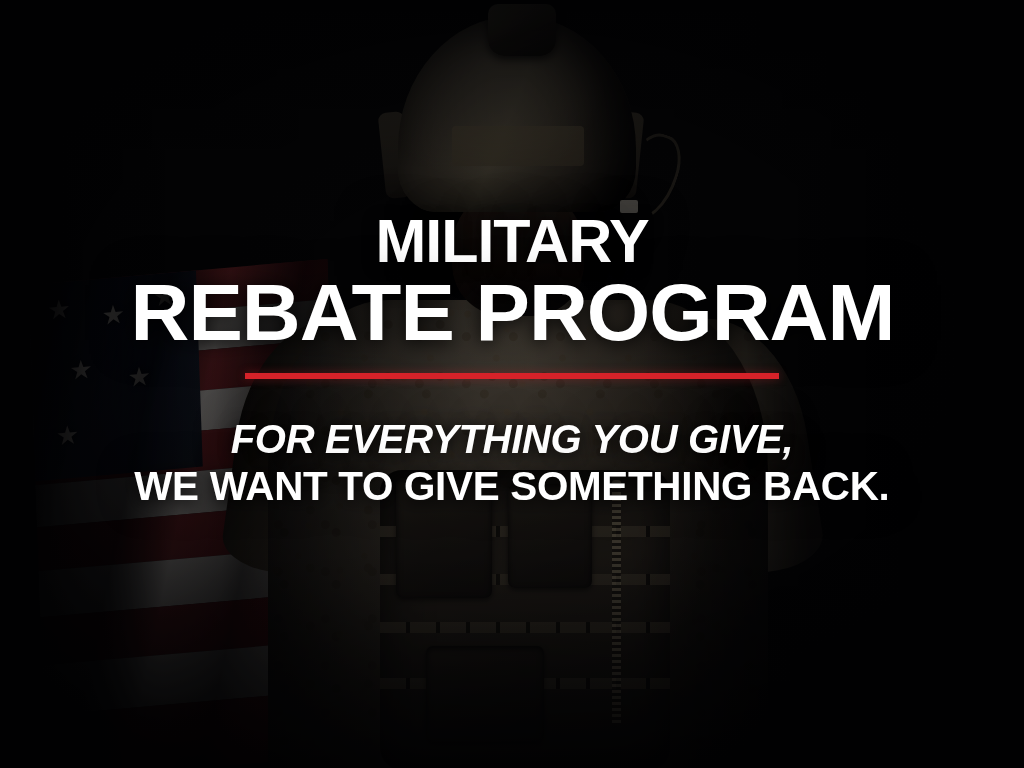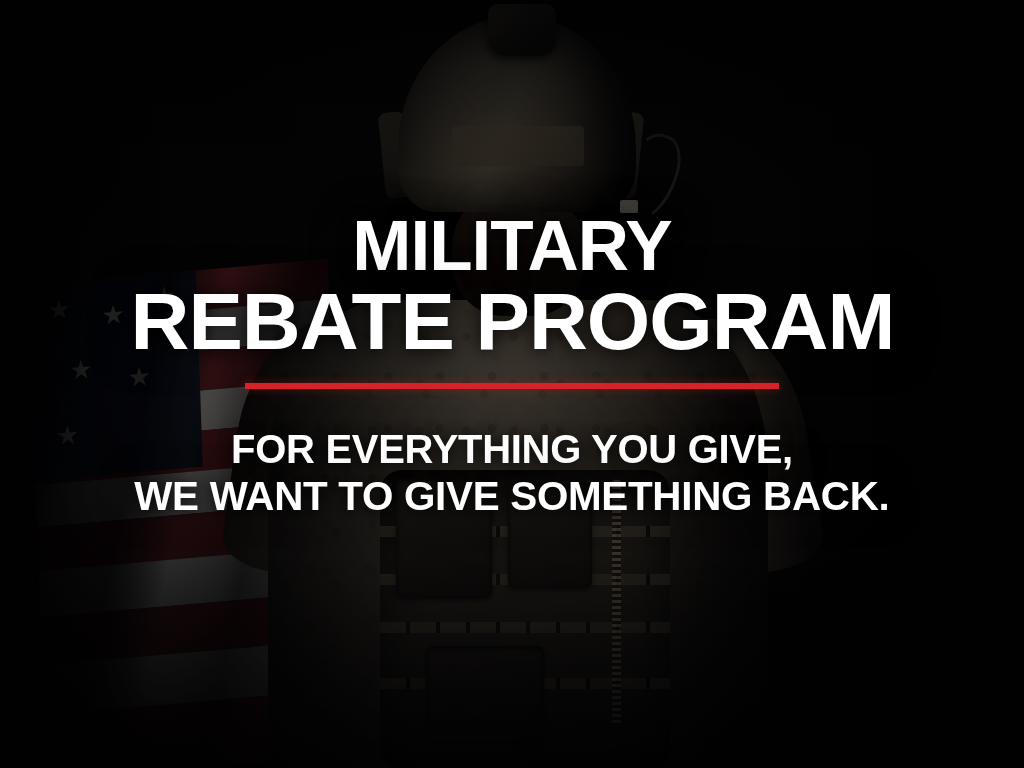--- a/index.html
+++ b/index.html
@@ -189,21 +189,21 @@
   .content {
     position:absolute; inset:0;
     display:flex; flex-direction:column;
     align-items:center; justify-content:flex-start;
     text-align:center;
   }
 
   .headline {
     color:#ffffff;
     font-weight:bold;
-    font-size:71px;
+    font-size:61px;
     line-height:.96;
     letter-spacing:-1px;
     text-shadow:0 2px 16px rgba(0,0,0,.75), 0 0 42px rgba(0,0,0,.6);
     white-space:nowrap;
   }
   .headline-1 { margin-top:212px; }
   .headline-2 { font-size:80px; margin-top:4px; transform:scaleX(1.02); }
 
   .rule {
     width:534px; height:6px;
@@ -214,21 +214,21 @@
 
   .subhead {
     color:#ffffff;
     font-weight:bold;
     font-size:40px;
     line-height:1.12;
     letter-spacing:-.3px;
     text-shadow:0 2px 14px rgba(0,0,0,.8), 0 0 36px rgba(0,0,0,.55);
     white-space:nowrap;
   }
-  .subhead-1 { margin-top:38px; }
+  .subhead-1 { margin-top:38px;font-style:italic; }
   .subhead-2 { margin-top:2px; transform:scaleX(1.01); }
 </style>
 </head>
 <body>
 
 <div id="banner">
 
   <div class="photo">
 
     <div class="flag">

